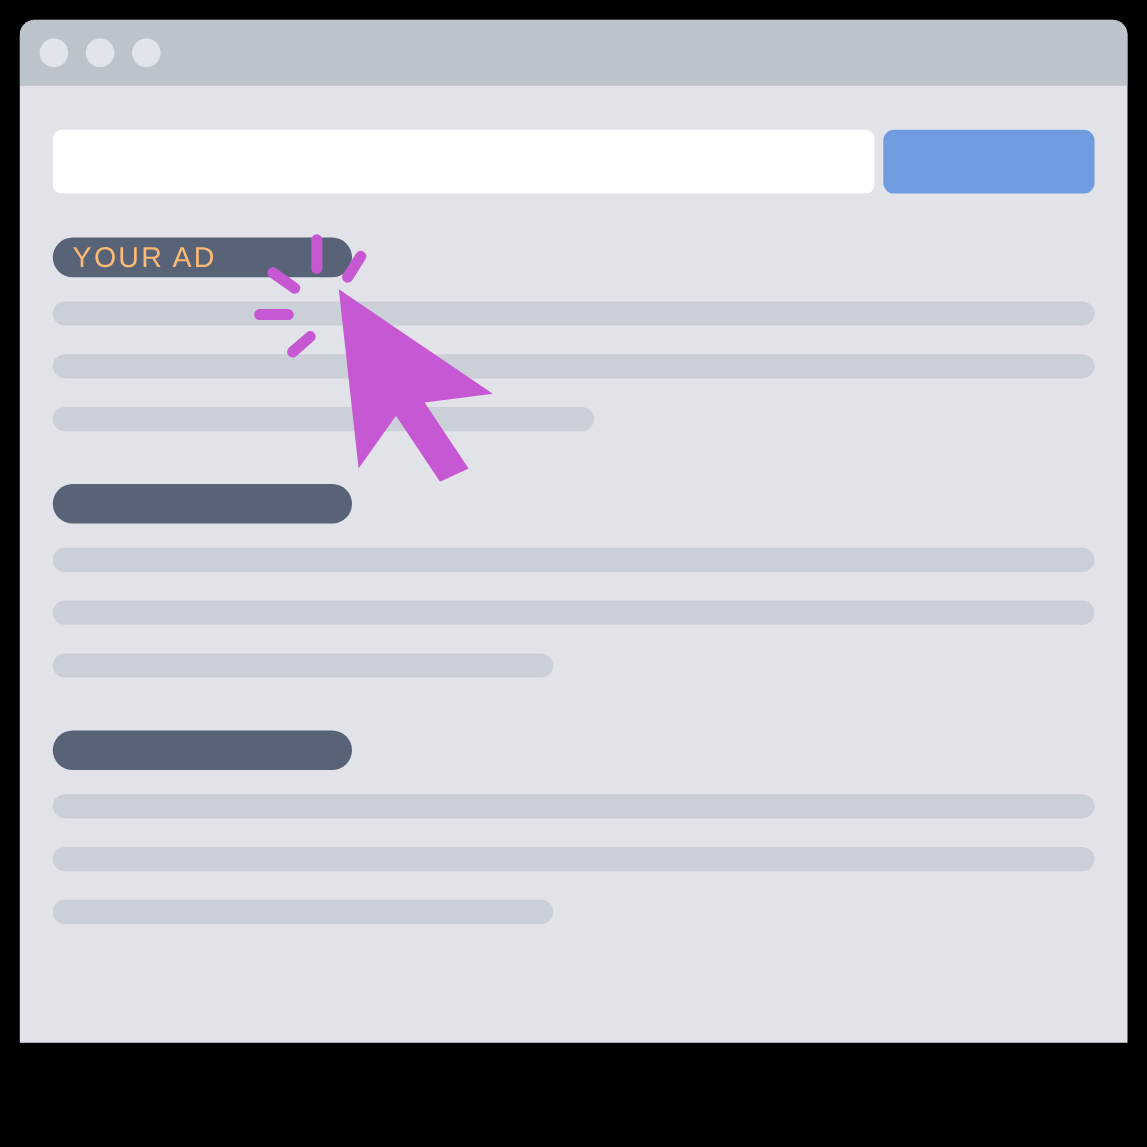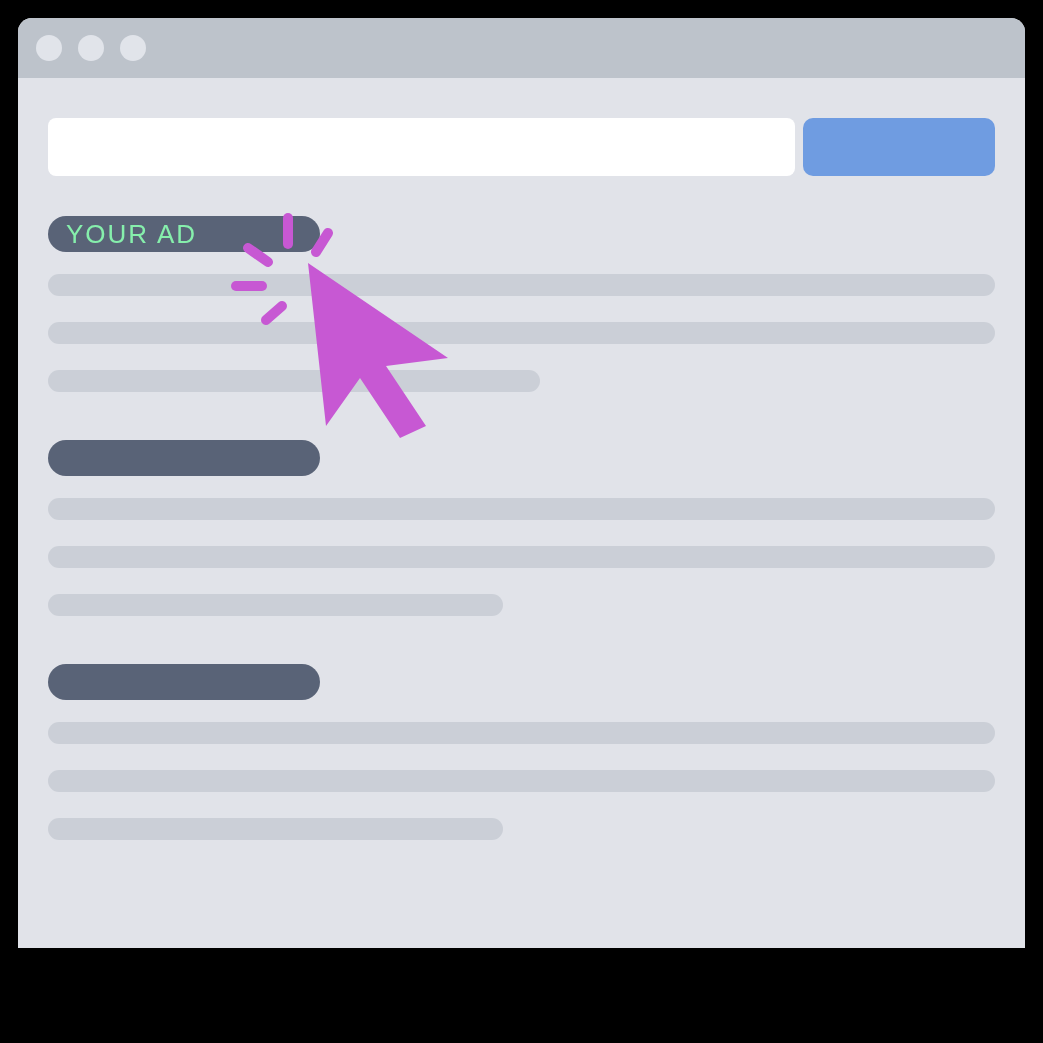--- a/index.html
+++ b/index.html
@@ -76,21 +76,21 @@
     
     .result-title {
       width: 272px;
       height: 36px;
       background: #596377;
       border-radius: 18px;
       margin-bottom: 22px;
       display: flex;
       align-items: center;
       padding-left: 18px;
-      color: #86efac;
+      color: #fdba74;
       font-size: 26px;
       letter-spacing: 2px;
       font-weight: 400;
       text-align: center;
     }
     
     .result-line {
       height: 22px;
       background: #cbcfd7;
       border-radius: 11px;

